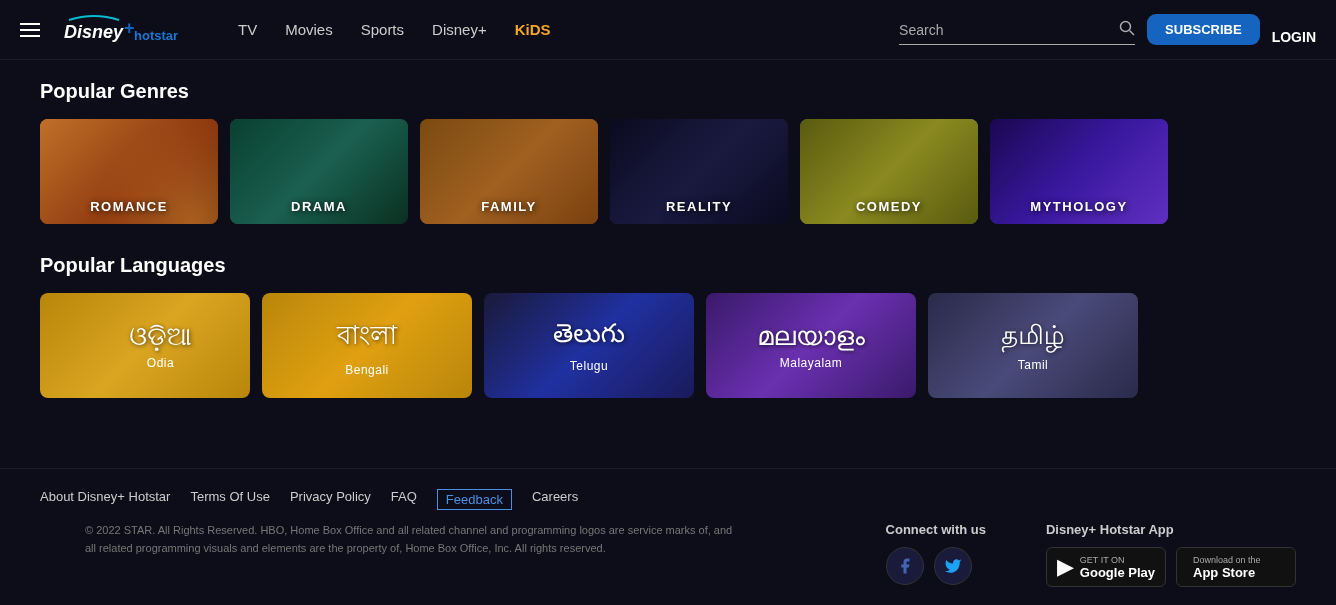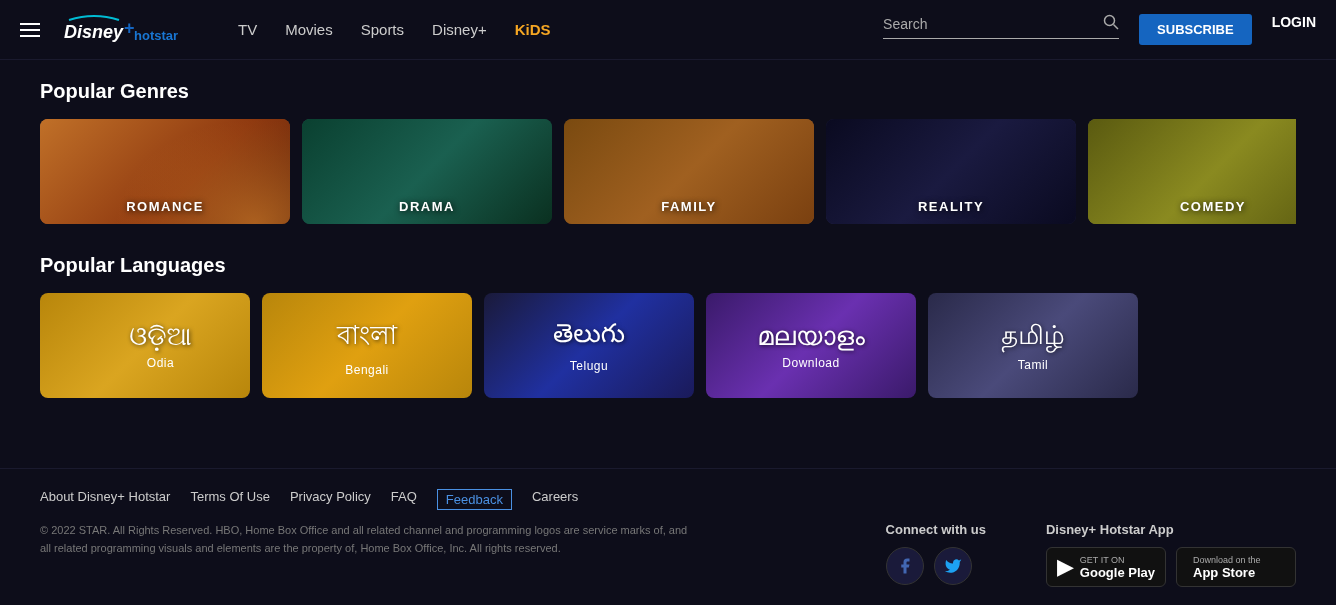--- a/index.html
+++ b/index.html
@@ -53,22 +53,22 @@
       cursor: pointer;
     }
     .nav-link-kids {
       color: #f5a623;
       font-weight: bold;
       font-size: 15px;
       cursor: pointer;
     }
     .header-right {
       display: flex;
-      align-items: flex-start;
-      gap: 20px;
+      align-items: flex-end;
+      gap: 12px;
       margin-left: auto;
     }
     .search-container {
       display: flex;
       align-items: center;
       border-bottom: 1px solid #aaa;
       padding-bottom: 4px;
     }
     .search-input {
       background: transparent;
@@ -87,21 +87,21 @@
       font-size: 16px;
     }
     .subscribe-btn {
       background: #1565c0;
       color: #fff;
       border: none;
       padding: 8px 18px;
       font-size: 13px;
       font-weight: bold;
       cursor: pointer;
-      border-radius: 3px;
+      border-radius: 9px;
     }
     .login-btn {
       background: none;
       border: none;
       color: #fff;
       font-size: 14px;
       font-weight: bold;
       cursor: pointer;
     }
 
@@ -120,21 +120,21 @@
 
     
     .cards-row {
       display: flex;
       gap: 12px;
       overflow: hidden;
       margin-bottom: 30px;
     }
     .genre-card {
       position: relative;
-      width: 250px;
+      width: 178px;
       height: 105px;
       border-radius: 8px;
       overflow: hidden;
       flex-shrink: 0;
       cursor: pointer;
     }
     .genre-romance { background: linear-gradient(135deg, #c0732a 0%, #a0521a 40%, #6b3010 100%); }
     .genre-drama { background: linear-gradient(135deg, #1a5a4a 0%, #124038 60%, #0a2a25 100%); }
     .genre-family { background: linear-gradient(135deg, #5a3a1a 0%, #7a4a20 40%, #9a5a25 100%); }
     .genre-reality { background: linear-gradient(135deg, #1a1a3a 0%, #2a2a5a 50%, #1a1a3a 100%); }
@@ -211,20 +211,21 @@
       border: 1px solid #4a90e2;
       padding: 2px 8px;
       font-size: 13px;
       cursor: pointer;
     }
     .footer-bottom {
       display: flex;
       align-items: flex-start;
       justify-content: space-between;
       gap: 29px;
+      margin-left: 45px;
     }
     .footer-copyright {
       color: #777;
       font-size: 11px;
       max-width: 660px;
       line-height: 1.6;
     }
     .footer-right {
       display: flex;
       gap: 60px;
@@ -389,21 +390,21 @@
         <div class="lang-name">Bengali</div>
       </div>
 
       <div class="lang-card lang-telugu">
         <div class="lang-script">తెలుగు</div>
         <div class="lang-name">Telugu</div>
       </div>
 
       <div class="lang-card lang-malayalam">
         <div class="lang-script">മലയാളം</div>
-        <div class="lang-name">Download</div>
+        <div class="lang-name">Malayalam</div>
       </div>
 
       <div class="lang-card lang-tamil">
         <div class="lang-script">தமிழ்</div>
         <div class="lang-name">Tamil</div>
       </div>
 
     </div>
   </section>
 

